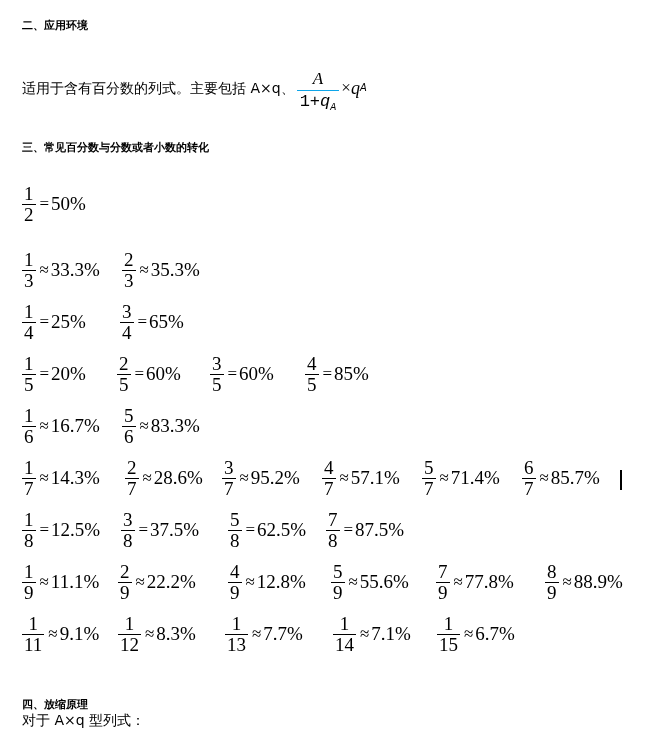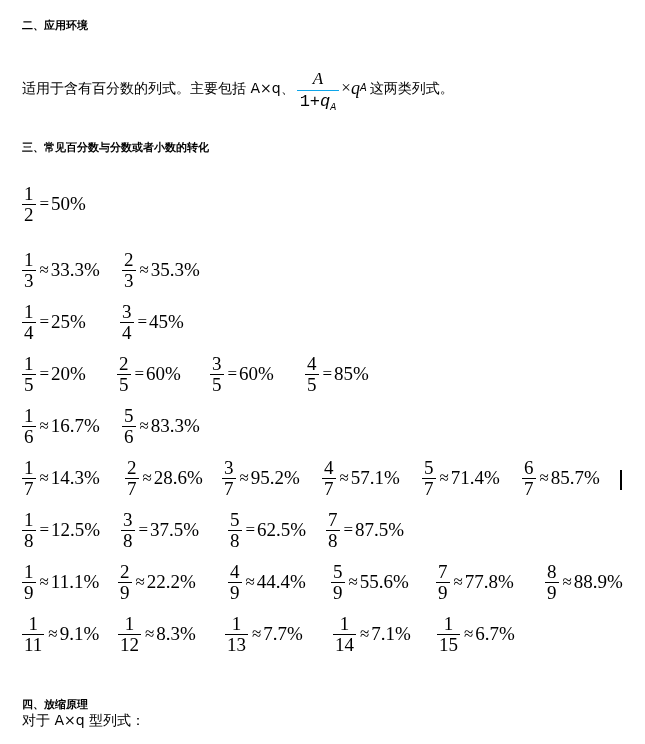--- a/index.html
+++ b/index.html
@@ -25,21 +25,20 @@
 
 <div class="para" style="top:68px; line-height:40px; display:flex; align-items:flex-start;">
   <span>适用于含有百分数的列式。主要包括 A×q、</span>
   <span class="inline-frac">
     <span class="num ital">A</span>
     <span class="den"><span>1+</span><span class="ital">q</span><sub class="sm">A</sub></span>
   </span>
   <span style="font-family:'Liberation Serif',serif;font-size:17px;">×</span>
   <span style="font-family:'Liberation Serif',serif;font-size:18px;" class="ital">q</span>
     <sub class="sm">A</sub>
-  <span style="margin-left:3px">这两类列式。</span>
 </div>
 
 <div class="heading" style="top:138px">三、常见百分数与分数或者小数的转化</div>
 
 <div id="rows">
     <div class="mathline" style="top: 179px;">
       <div class="item" style="left: 22px;">
         <span class="frac">
           <span class="num">1</span>
           <span class="den">2</span>
@@ -74,21 +73,21 @@
         </span>
         <span class="op">=</span>
         <span>25%</span>
       </div>
       <div class="item" style="left: 120px;">
         <span class="frac">
           <span class="num">3</span>
           <span class="den">4</span>
         </span>
         <span class="op">=</span>
-        <span>45%</span>
+        <span>65%</span>
       </div>
     </div>
     <div class="mathline" style="top: 349px;">
       <div class="item" style="left: 22px;">
         <span class="frac">
           <span class="num">1</span>
           <span class="den">5</span>
         </span>
         <span class="op">=</span>
         <span>20%</span>
@@ -236,21 +235,21 @@
         </span>
         <span class="op">≈</span>
         <span>22.2%</span>
       </div>
       <div class="item" style="left: 228px;">
         <span class="frac">
           <span class="num">4</span>
           <span class="den">9</span>
         </span>
         <span class="op">≈</span>
-        <span>44.4%</span>
+        <span>12.8%</span>
       </div>
       <div class="item" style="left: 331px;">
         <span class="frac">
           <span class="num">5</span>
           <span class="den">9</span>
         </span>
         <span class="op">≈</span>
         <span>55.6%</span>
       </div>
       <div class="item" style="left: 436px;">

